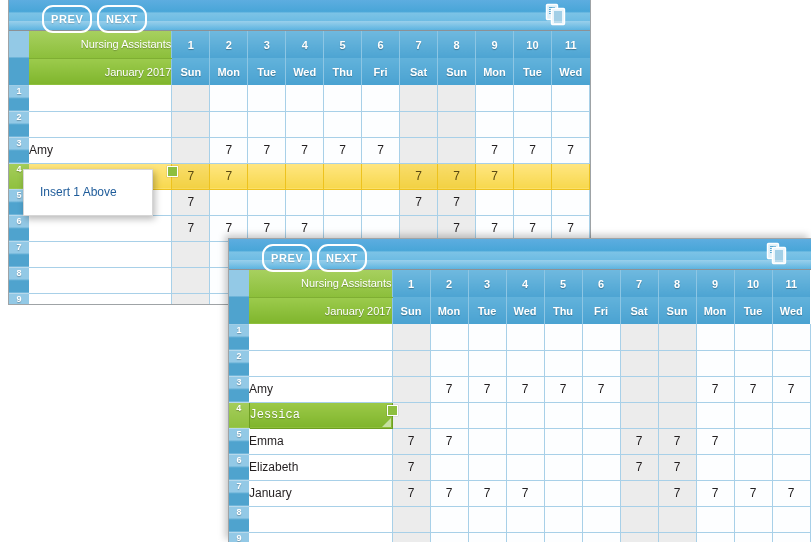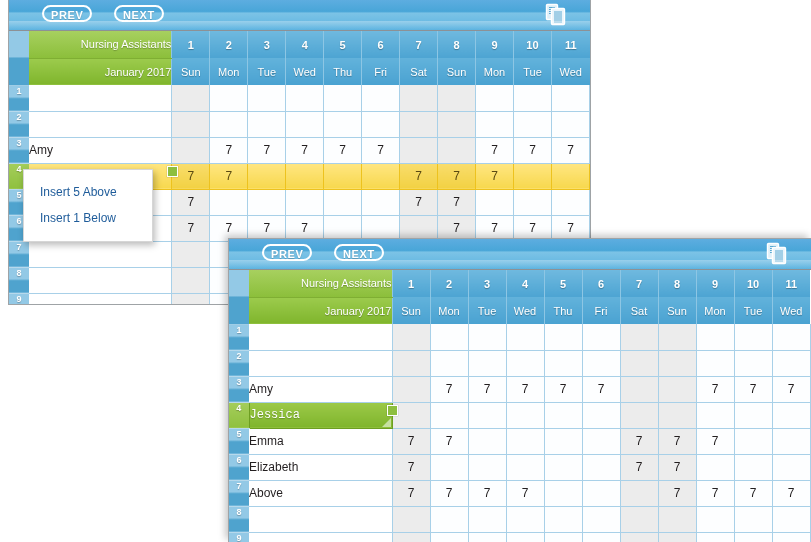--- a/index.html
+++ b/index.html
@@ -27,28 +27,28 @@
     position:relative;height:30px;
     background:linear-gradient(to bottom,#5dade0 0%,#49a6d8 38%,#7cc3e6 44%,#5cb3e0 100%);
     border-bottom:1px solid #8d9195;
   }
   .toolbar:after{
     content:"";position:absolute;left:0;right:0;bottom:0;height:9px;
     background:linear-gradient(to bottom,rgba(255,255,255,.30),rgba(255,255,255,0));
     pointer-events:none;
   }
   .navbtn{
-    position:absolute;top:5px;height:17px;line-height:16px;
+    position:absolute;top:5px;height:28px;line-height:16px;
     padding:0 7px;border:2px solid #ffffff;border-radius:11px;
     color:#ffffff;font-size:11px;font-weight:bold;letter-spacing:.6px;
     background:transparent;cursor:pointer;box-sizing:border-box;
     text-shadow:0 1px 1px rgba(0,0,0,.22);
   }
   .navbtn.prev{ left:33px; }
-  .navbtn.next{ left:105px; }
+  .navbtn.next{ left:88px; }
 
   .copy-icon{
     position:absolute;right:22px;top:3px;width:24px;height:24px;cursor:pointer;
   }
 
   
   .grid{ border-collapse:collapse; table-layout:fixed; }
   .grid td, .grid th{ padding:0; box-sizing:border-box; }
 
   .rownum{
@@ -78,21 +78,21 @@
   .dnum{
     height:21px;
     background:linear-gradient(to bottom,#6fb9df 0%,#4da4d2 100%);
     color:#ffffff;font-size:11px;font-weight:bold;text-align:center;
     text-shadow:0 1px 1px rgba(0,0,0,.3);
     border-left:1px solid #8dc6e4;
   }
   .dname{
     height:21px;
     background:linear-gradient(to bottom,#62b2db 0%,#4aa2d1 100%);
-    color:#ffffff;font-size:11px;font-weight:normal;text-align:center;
+    color:#ffffff;font-size:11px;font-weight:bold;text-align:center;
     text-shadow:0 1px 1px rgba(0,0,0,.3);
     border-left:1px solid #8dc6e4;
   }
 
   .namecell{
     width:143px;height:26px;
     background:#ffffff;border:1px solid #a8d0e8;border-top:none;border-left:none;
     color:#231f20;font-size:12px;padding-left:6px;vertical-align:middle;
     white-space:nowrap;overflow:hidden;
   }
@@ -344,22 +344,21 @@
           <td class="daycell weekend"></td>
           <td class="daycell weekend"></td>
           <td class="daycell"></td>
           <td class="daycell"></td>
           <td class="daycell"></td>
         </tr>
       </tbody>
   </table>
 
   <div class="ctxmenu">
-    <div class="ctxitem">Insert 5 Above</div>
-    <div class="ctxitem">Insert 1 Below</div>
+    <div class="ctxitem">Insert 1 Above</div>
   </div>
 <span class="handle" style="left: 158px; top: 166px;"></span>
   </div>
 
 <div class="sched two">
 
   <div class="toolbar">
     <button class="navbtn prev">PREV</button>
     <button class="navbtn next">NEXT</button>
     <span class="copy-icon">
@@ -507,21 +506,21 @@
           <td class="daycell"></td>
           <td class="daycell"></td>
           <td class="daycell weekend">7</td>
           <td class="daycell weekend">7</td>
           <td class="daycell"></td>
           <td class="daycell"></td>
           <td class="daycell"></td>
         </tr>
         <tr>
           <td class="rownum">7</td>
-          <td class="namecell">Above</td>
+          <td class="namecell">January</td>
           <td class="daycell weekend">7</td>
           <td class="daycell">7</td>
           <td class="daycell">7</td>
           <td class="daycell">7</td>
           <td class="daycell"></td>
           <td class="daycell"></td>
           <td class="daycell weekend"></td>
           <td class="daycell weekend">7</td>
           <td class="daycell">7</td>
           <td class="daycell">7</td>

